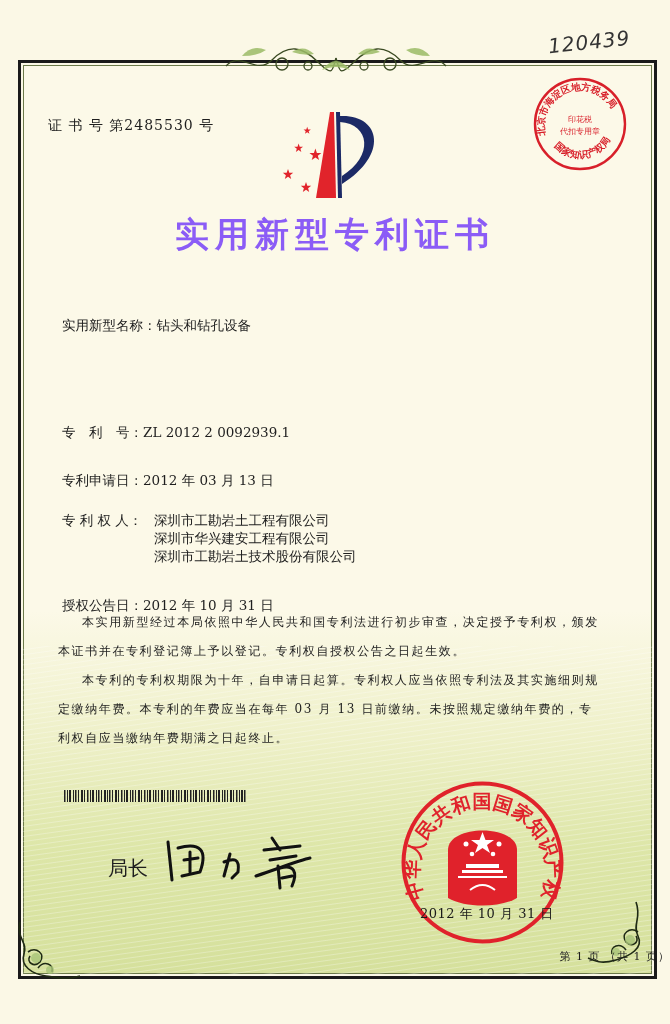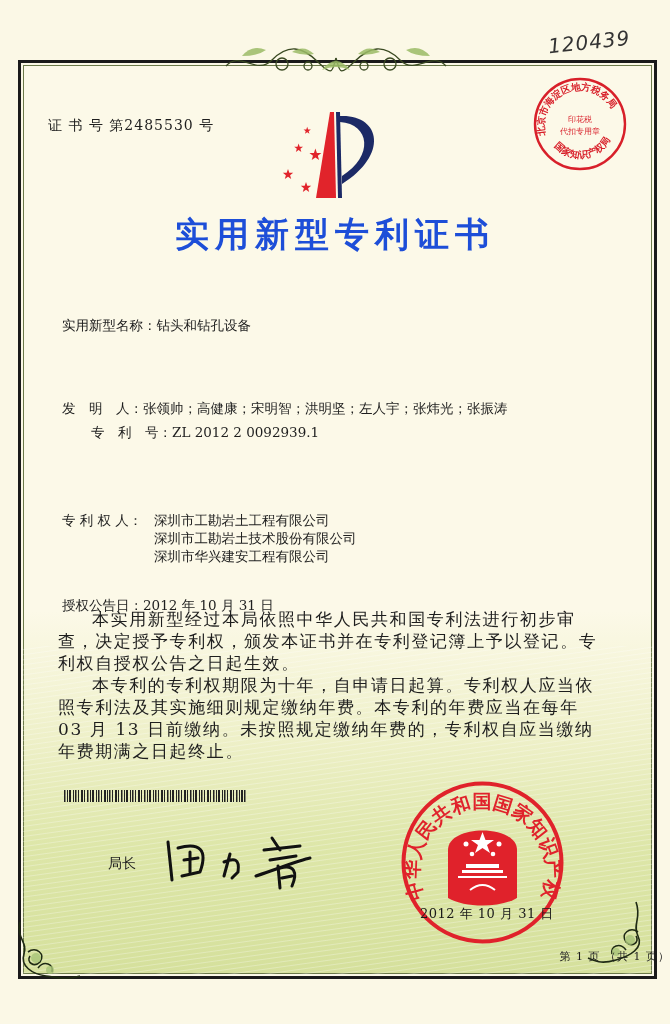--- a/index.html
+++ b/index.html
@@ -39,45 +39,45 @@
   }
 
   .cert-no { position: absolute; left: 48px; top: 117px; font-size: 14px; letter-spacing: 1px; text-align: center; }
 
   .logo { position: absolute; left: 272px; top: 110px; width: 118px; height: 90px; }
 
   .tax-stamp { position: absolute; left: 532px; top: 76px; width: 96px; height: 96px; }
 
   .main-title {
     position: absolute; left: 0; width: 670px; top: 212px; text-align: center;
-    font-size: 34px; letter-spacing: 6px; font-weight: bold; color: #1d4ed8;
+    font-size: 34px; letter-spacing: 6px; font-weight: bold; color: #8b5cf6;
     font-family: "DejaVu Sans", sans-serif;
   }
 
   .field { position: absolute; left: 62px; font-size: 13.5px; line-height: 18px; white-space: nowrap; }
   .field .lbl { display: inline-block; text-align: right; }
   .field.util-name { top: 316px; }
   .field.inventors { top: 399px; }
-  .field.patent-no { top: 421px; margin-left: 29px; }
+  .field.patent-no { top: 421px; }
   .field.patent-no { top: 422px; }
   .field.app-date { top: 471px; }
   .field.holders { top: 511px; }
   .field.holders .names { position: absolute; left: 92px; top: 0; }
   .field.holders .names div { height: 18px; line-height: 18px; }
   .field.grant-date { top: 596px; }
 
   .body-text {
     position: absolute; left: 58px; top: 608px; width: 548px;
-    font-size: 17px; line-height: 22px; letter-spacing: 1.6px;
+    font-size: 12px; line-height: 29px; letter-spacing: 1.6px;
   }
   .body-text p { margin: 0; text-indent: 2em; }
 
   .barcode { position: absolute; left: 64px; top: 790px; width: 182px; height: 12px; }
 
-  .director { position: absolute; left: 108px; top: 855px; font-family: "DejaVu Sans", sans-serif; font-size: 14px; }
+  .director { position: absolute; left: 108px; top: 855px; font-family: "DejaVu Sans", sans-serif; font-size: 20px; }
   .signature { position: absolute; left: 160px; top: 832px; width: 160px; height: 60px; }
 
   .seal { position: absolute; left: 400px; top: 780px; width: 165px; height: 165px; }
   .seal-date { position: absolute; left: 420px; top: 905px; font-size: 13px; color: #1a1a1a; letter-spacing: 0.5px; }
 
   .page-num { position: absolute; left: 0; width: 670px; top: 949px; text-align: right; font-size: 11px; letter-spacing: 1px; }
 </style>
 </head>
 <body>
 
@@ -165,35 +165,35 @@
     <text x="48" y="46" text-anchor="middle" font-size="8" fill="#d8202a" font-family="DejaVu Serif, serif">印花税</text>
     <text x="48" y="58" text-anchor="middle" font-size="8" fill="#d8202a" font-family="DejaVu Serif, serif">代扣专用章</text>
   </svg>
 
   <div class="main-title">实用新型专利证书</div>
 
   <div class="field util-name">
     <span class="lbl">实用新型名称：</span><span>钻头和钻孔设备</span>
   </div>
 
-  <div class="field inventors" style="top:399px;">
-    <span class="lbl">发　明　人：</span><span>张领帅；高健康；宋明智；洪明坚；左人宇；张炜光；张振涛</span>
-  </div>
 
   <div class="field patent-no" style="top:423px;">
     <span class="lbl">专　利　号：</span><span>ZL 2012 2 0092939.1</span>
   </div>
 
+  <div class="field app-date">
+    <span class="lbl">专利申请日：</span><span>2012 年 03 月 13 日</span>
+  </div>
 
   <div class="field holders">
     <span class="lbl">专 利 权 人：</span>
     <div class="names">
       <div>深圳市工勘岩土工程有限公司</div>
+      <div>深圳市华兴建安工程有限公司</div>
       <div>深圳市工勘岩土技术股份有限公司</div>
-      <div>深圳市华兴建安工程有限公司</div>
     </div>
   </div>
 
   <div class="field grant-date">
     <span class="lbl">授权公告日：</span><span>2012 年 10 月 31 日</span>
   </div>
 
   <div class="body-text">
     <p>本实用新型经过本局依照中华人民共和国专利法进行初步审查，决定授予专利权，颁发本证书并在专利登记簿上予以登记。专利权自授权公告之日起生效。</p>
     <p>本专利的专利权期限为十年，自申请日起算。专利权人应当依照专利法及其实施细则规定缴纳年费。本专利的年费应当在每年 03 月 13 日前缴纳。未按照规定缴纳年费的，专利权自应当缴纳年费期满之日起终止。</p>

